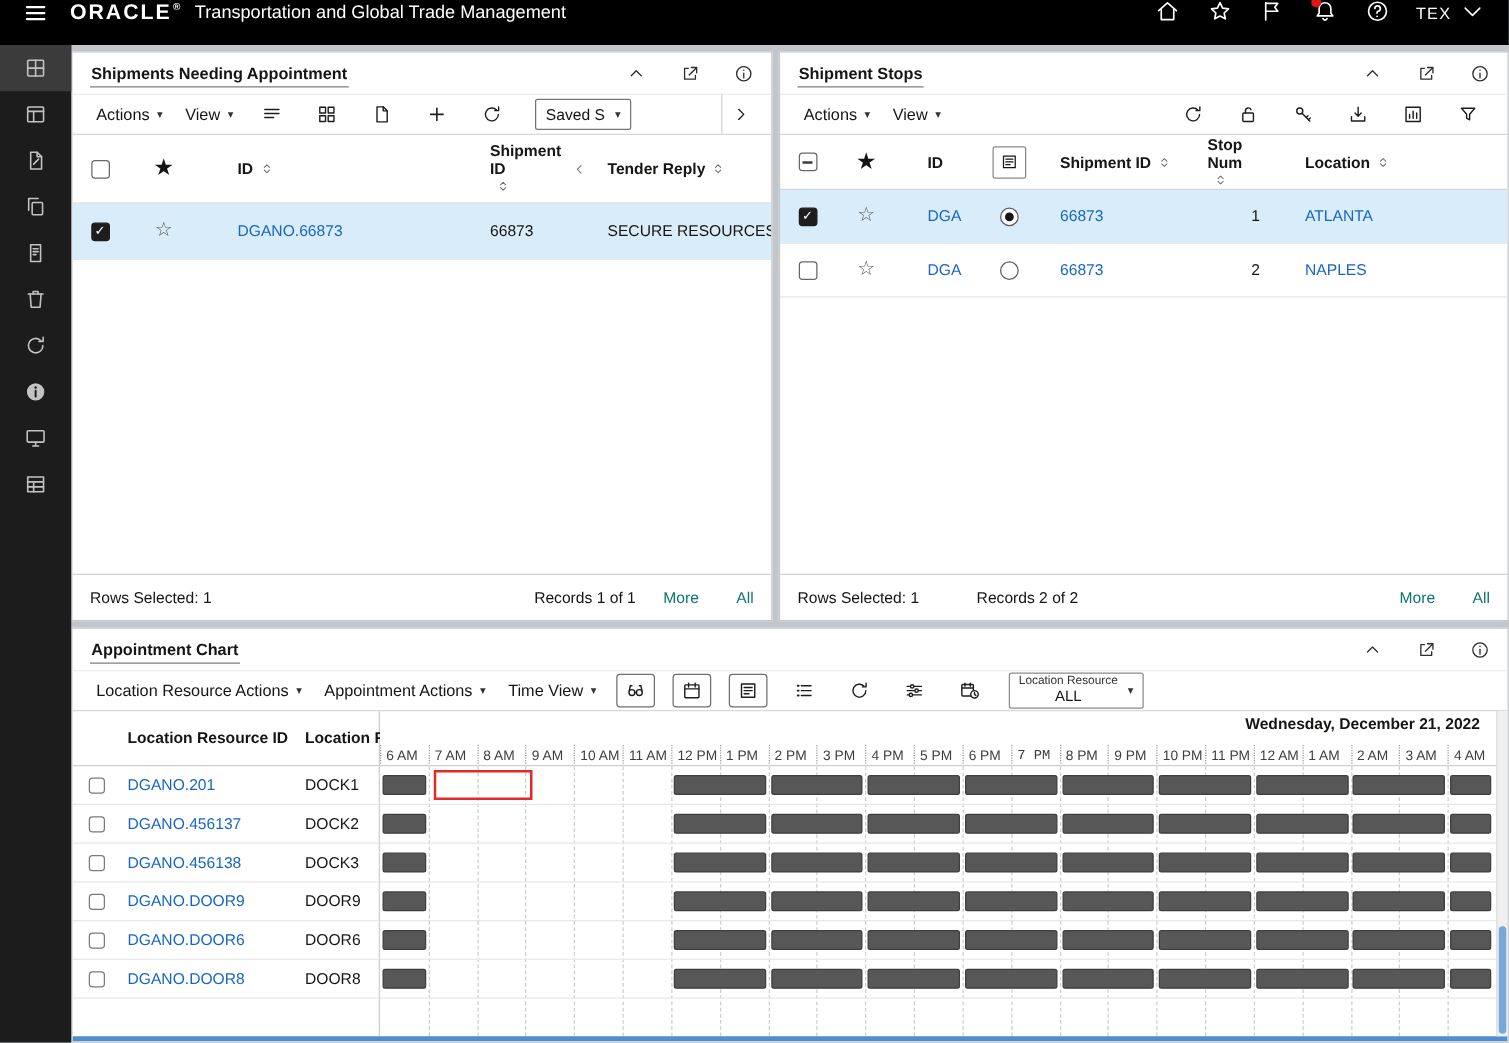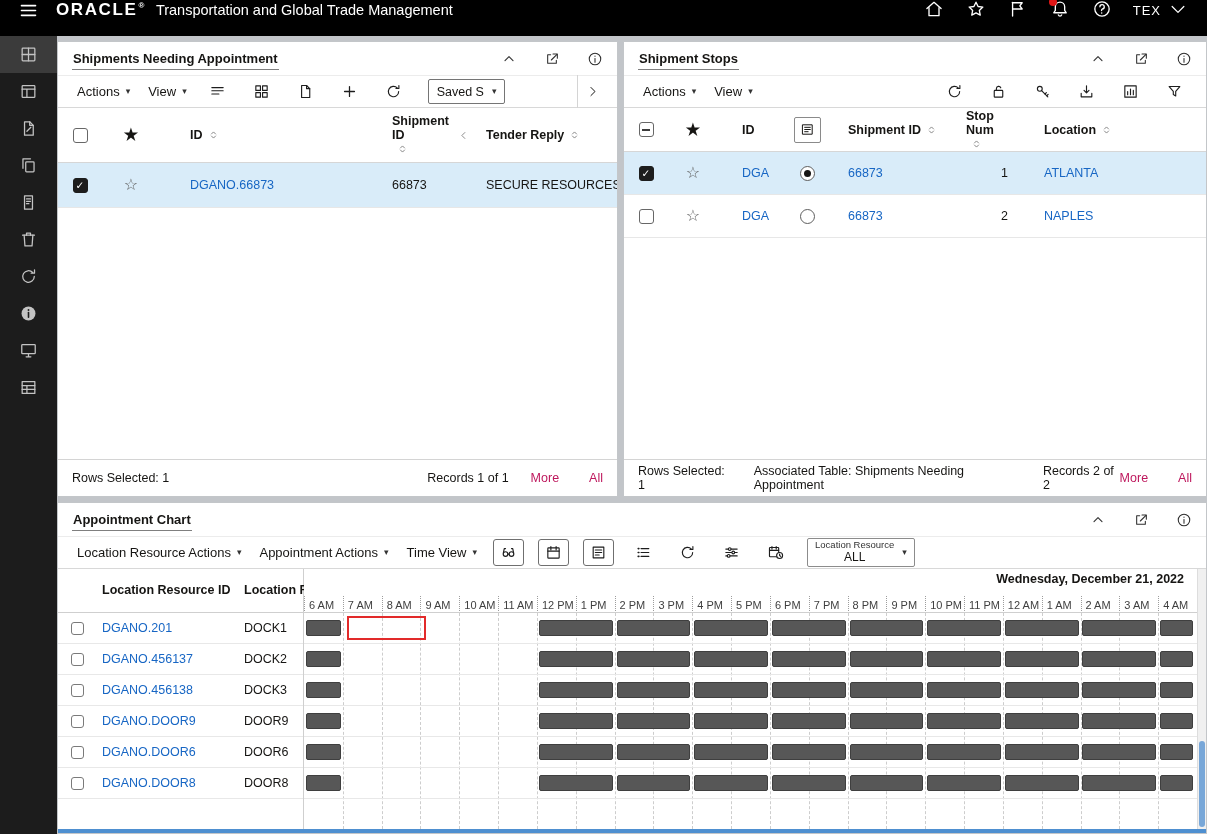--- a/index.html
+++ b/index.html
@@ -92,21 +92,21 @@
   .radio{width:15px;height:15px;border:1.5px solid #5e5e5e;border-radius:50%;display:flex;align-items:center;justify-content:center;background:#fff;cursor:pointer}
   .radio.on::after{content:"";width:7px;height:7px;border-radius:50%;background:#161513}
   .star{font-size:16px;color:#5c5c5c;cursor:pointer;line-height:1}
   .star.solid{color:#161513}
   .sorticon{width:11px;height:14px;color:#6e6e6e;margin-left:5px;display:inline-block}
   .colsep{width:13px;height:13px;color:#7a7a7a}
   .hdr-iconbtn{width:27px;height:26px;border:1px solid #8a8a8a;border-radius:2px;display:flex;align-items:center;justify-content:center;background:#fff}
   .hdr-iconbtn .icon{width:15px;height:15px}
   .t-fill{flex:1}
   .p-foot{border-top:1px solid #d4d4d4;height:37px;flex:0 0 37px;display:flex;align-items:center;padding:0 14px;font-size:12.5px}
-  .muted{color:#be185d}
+  .muted{color:#0f766e}
   .ml-a{margin-left:auto}
   .ml22{margin-left:22px}
   .ml30{margin-left:30px}
   .mr24{margin-right:24px}
 
   
   .g-head{display:flex;flex:0 0 44px;border-bottom:1px solid #cfcfcf}
   .g-left-head{width:246px;flex:0 0 246px;display:grid;grid-template-columns:38px 142px 66px;border-right:1px solid #cfcfcf;align-items:center}
   .g-col-h{font-weight:700;font-size:12.5px;padding:0 6px;overflow:hidden;line-height:1.2}
   .g-col-h.nowrap{white-space:nowrap}
@@ -602,21 +602,20 @@
             </div>
             <div class="cell num">2</div>
             <div class="cell pad24">
               <span class="link">NAPLES</span>
             </div>
           </div>
         </div>
       <div class="t-fill"></div>
       <div class="p-foot">
         <span class="mr24">Rows Selected: 1</span>
-        <span>Associated Table: Shipments Needing Appointment</span>
         <span class="ml22">Records 2 of 2</span>
         <button class="muted ml-a">More</button>
         <button class="muted ml30">All</button>
       </div>
     </div>
   </div>
 
   <div class="gap-h"></div>
 
   <div class="panel p-appt">
@@ -751,21 +750,21 @@
             <div class="g-hour" style="left: 13.0435%;">9 AM</div>
             <div class="g-hour" style="left: 17.3913%;">10 AM</div>
             <div class="g-hour" style="left: 21.7391%;">11 AM</div>
             <div class="g-hour" style="left: 26.087%;">12 PM</div>
             <div class="g-hour" style="left: 30.4348%;">1 PM</div>
             <div class="g-hour" style="left: 34.7826%;">2 PM</div>
             <div class="g-hour" style="left: 39.1304%;">3 PM</div>
             <div class="g-hour" style="left: 43.4783%;">4 PM</div>
             <div class="g-hour" style="left: 47.8261%;">5 PM</div>
             <div class="g-hour" style="left: 52.1739%;">6 PM</div>
-            <div class="g-hour" style="left: 56.5217%;">7 PM</div>
+            <div class="g-hour" style="left: 56.5217%; font-family: Liberation Mono, monospace;">7 PM</div>
             <div class="g-hour" style="left: 60.8696%;">8 PM</div>
             <div class="g-hour" style="left: 65.2174%;">9 PM</div>
             <div class="g-hour" style="left: 69.5652%; margin-top: 43px;">10 PM</div>
             <div class="g-hour" style="left: 73.913%;">11 PM</div>
             <div class="g-hour" style="left: 78.2609%;">12 AM</div>
             <div class="g-hour" style="left: 82.6087%;">1 AM</div>
             <div class="g-hour" style="left: 86.9565%;">2 AM</div>
             <div class="g-hour" style="left: 91.3043%;">3 AM</div>
             <div class="g-hour" style="left: 95.6522%;">4 AM</div>
           </div>

